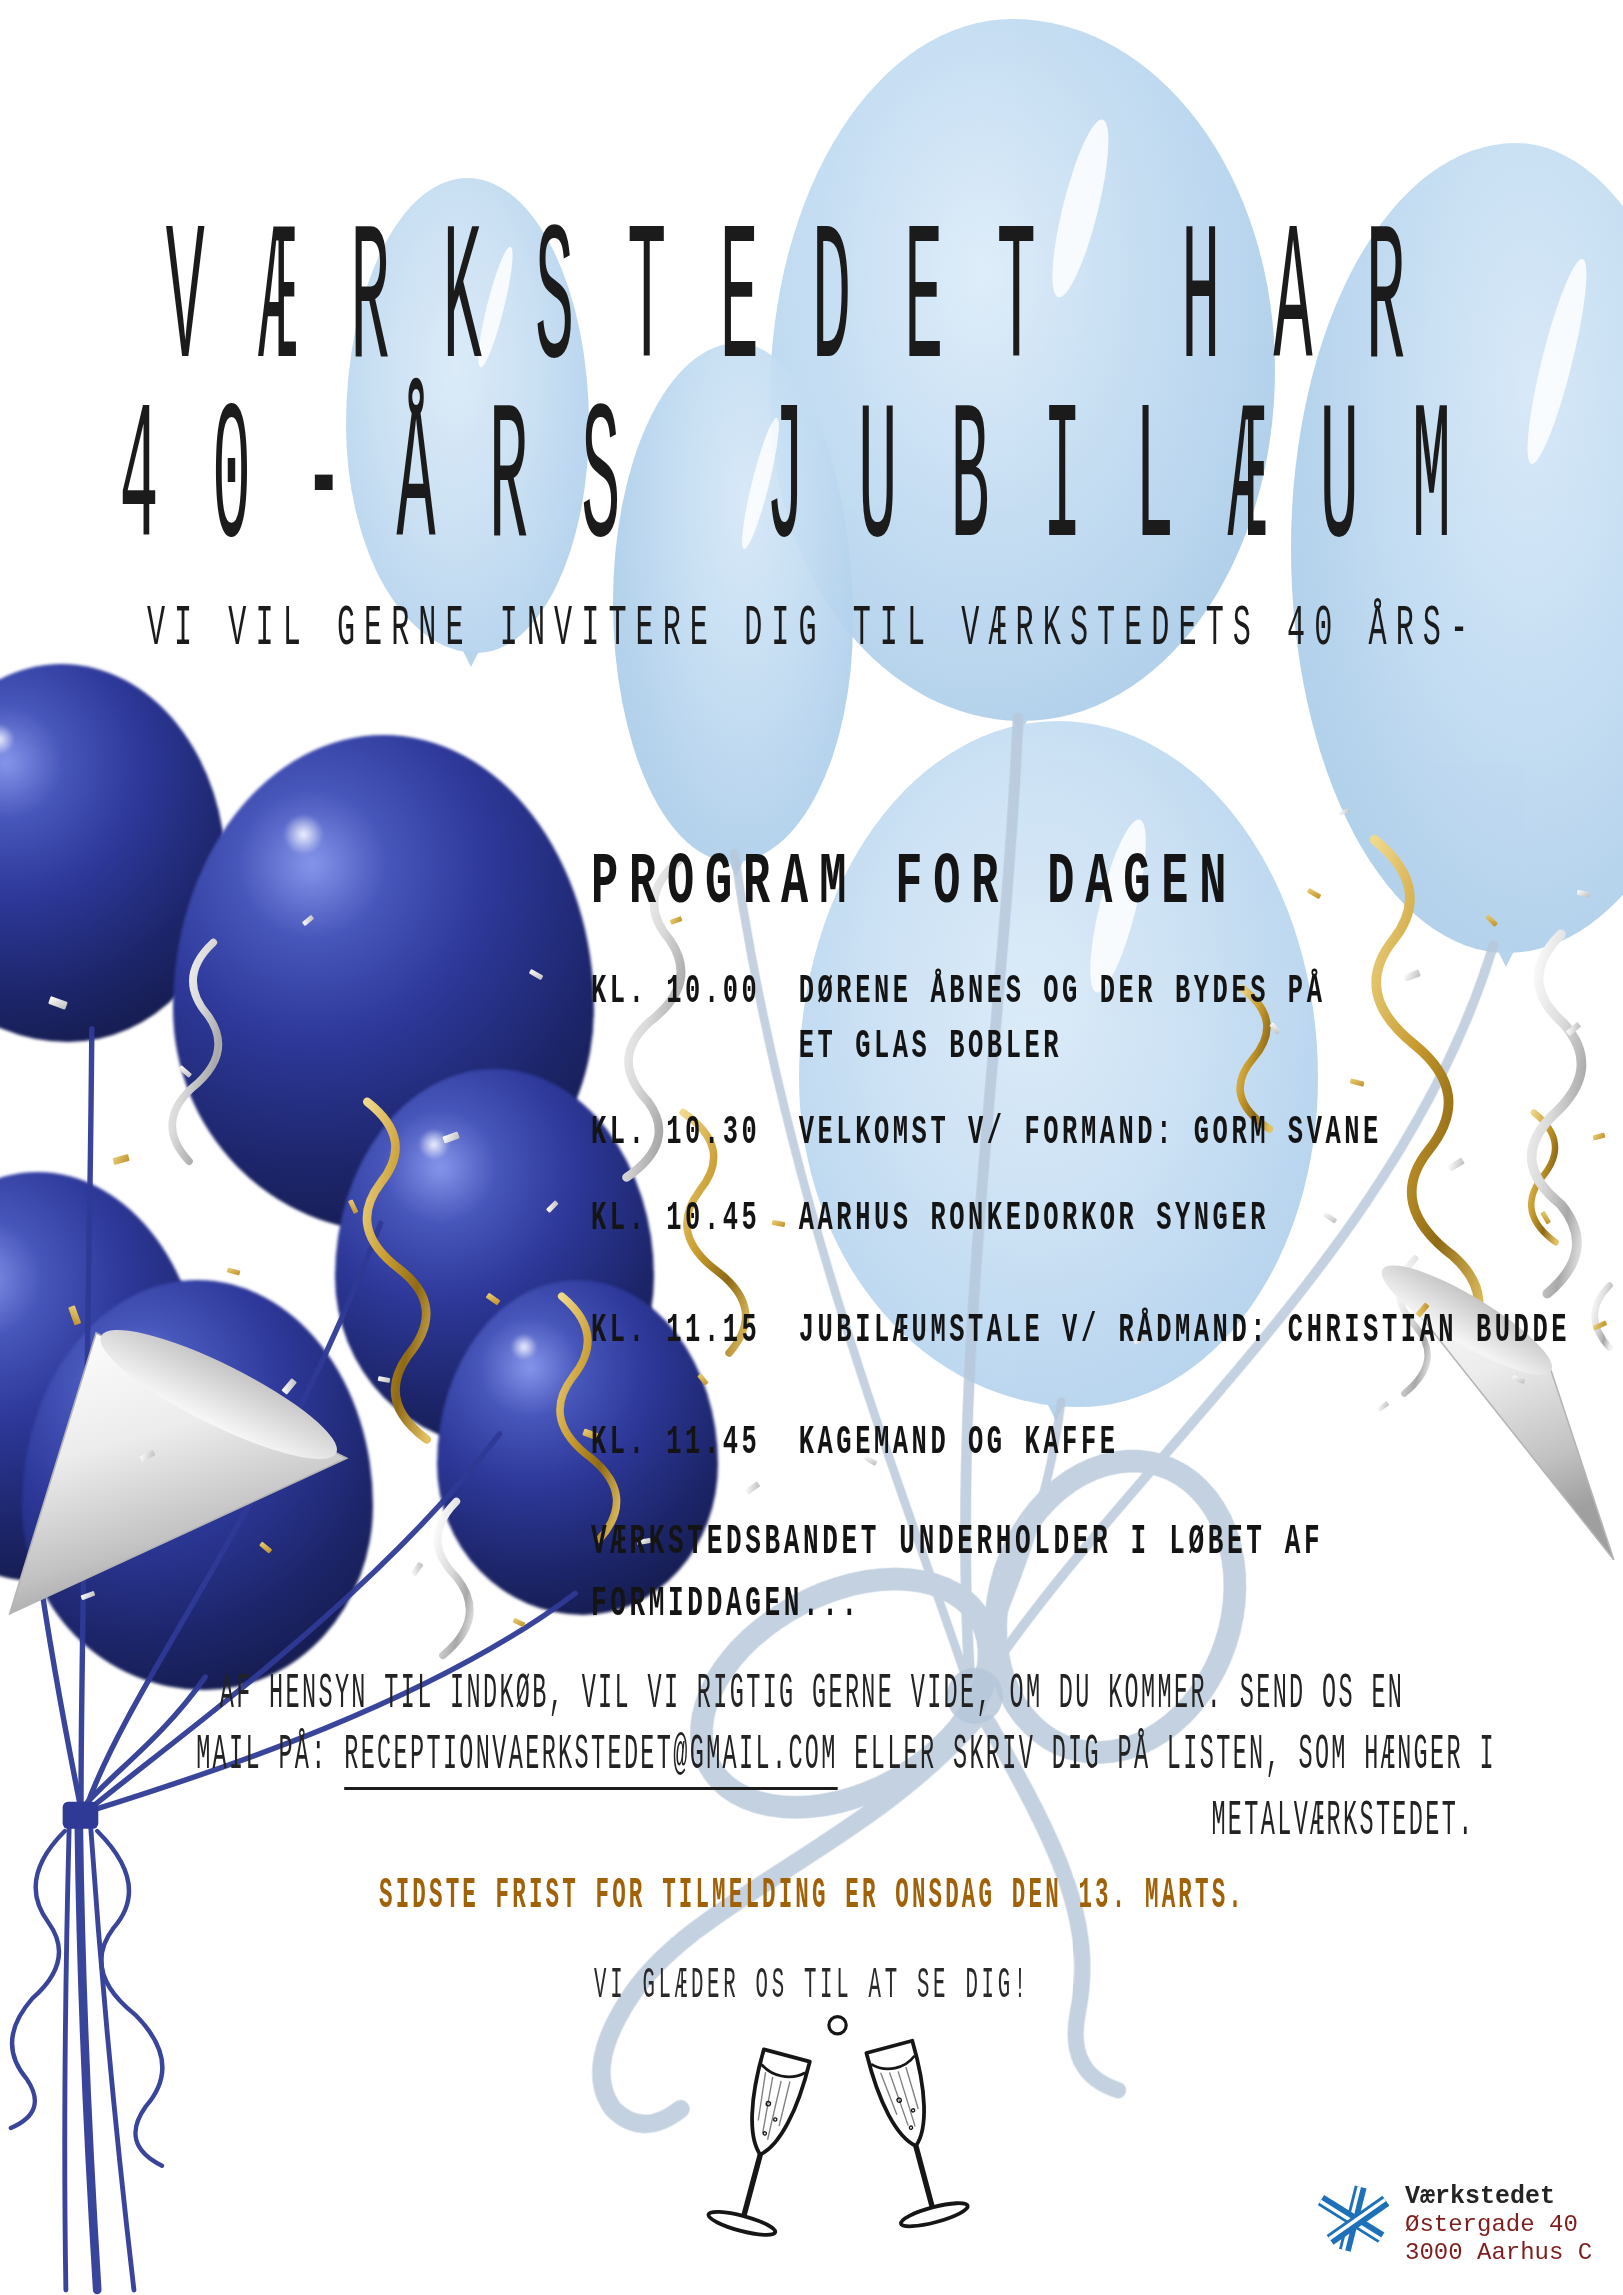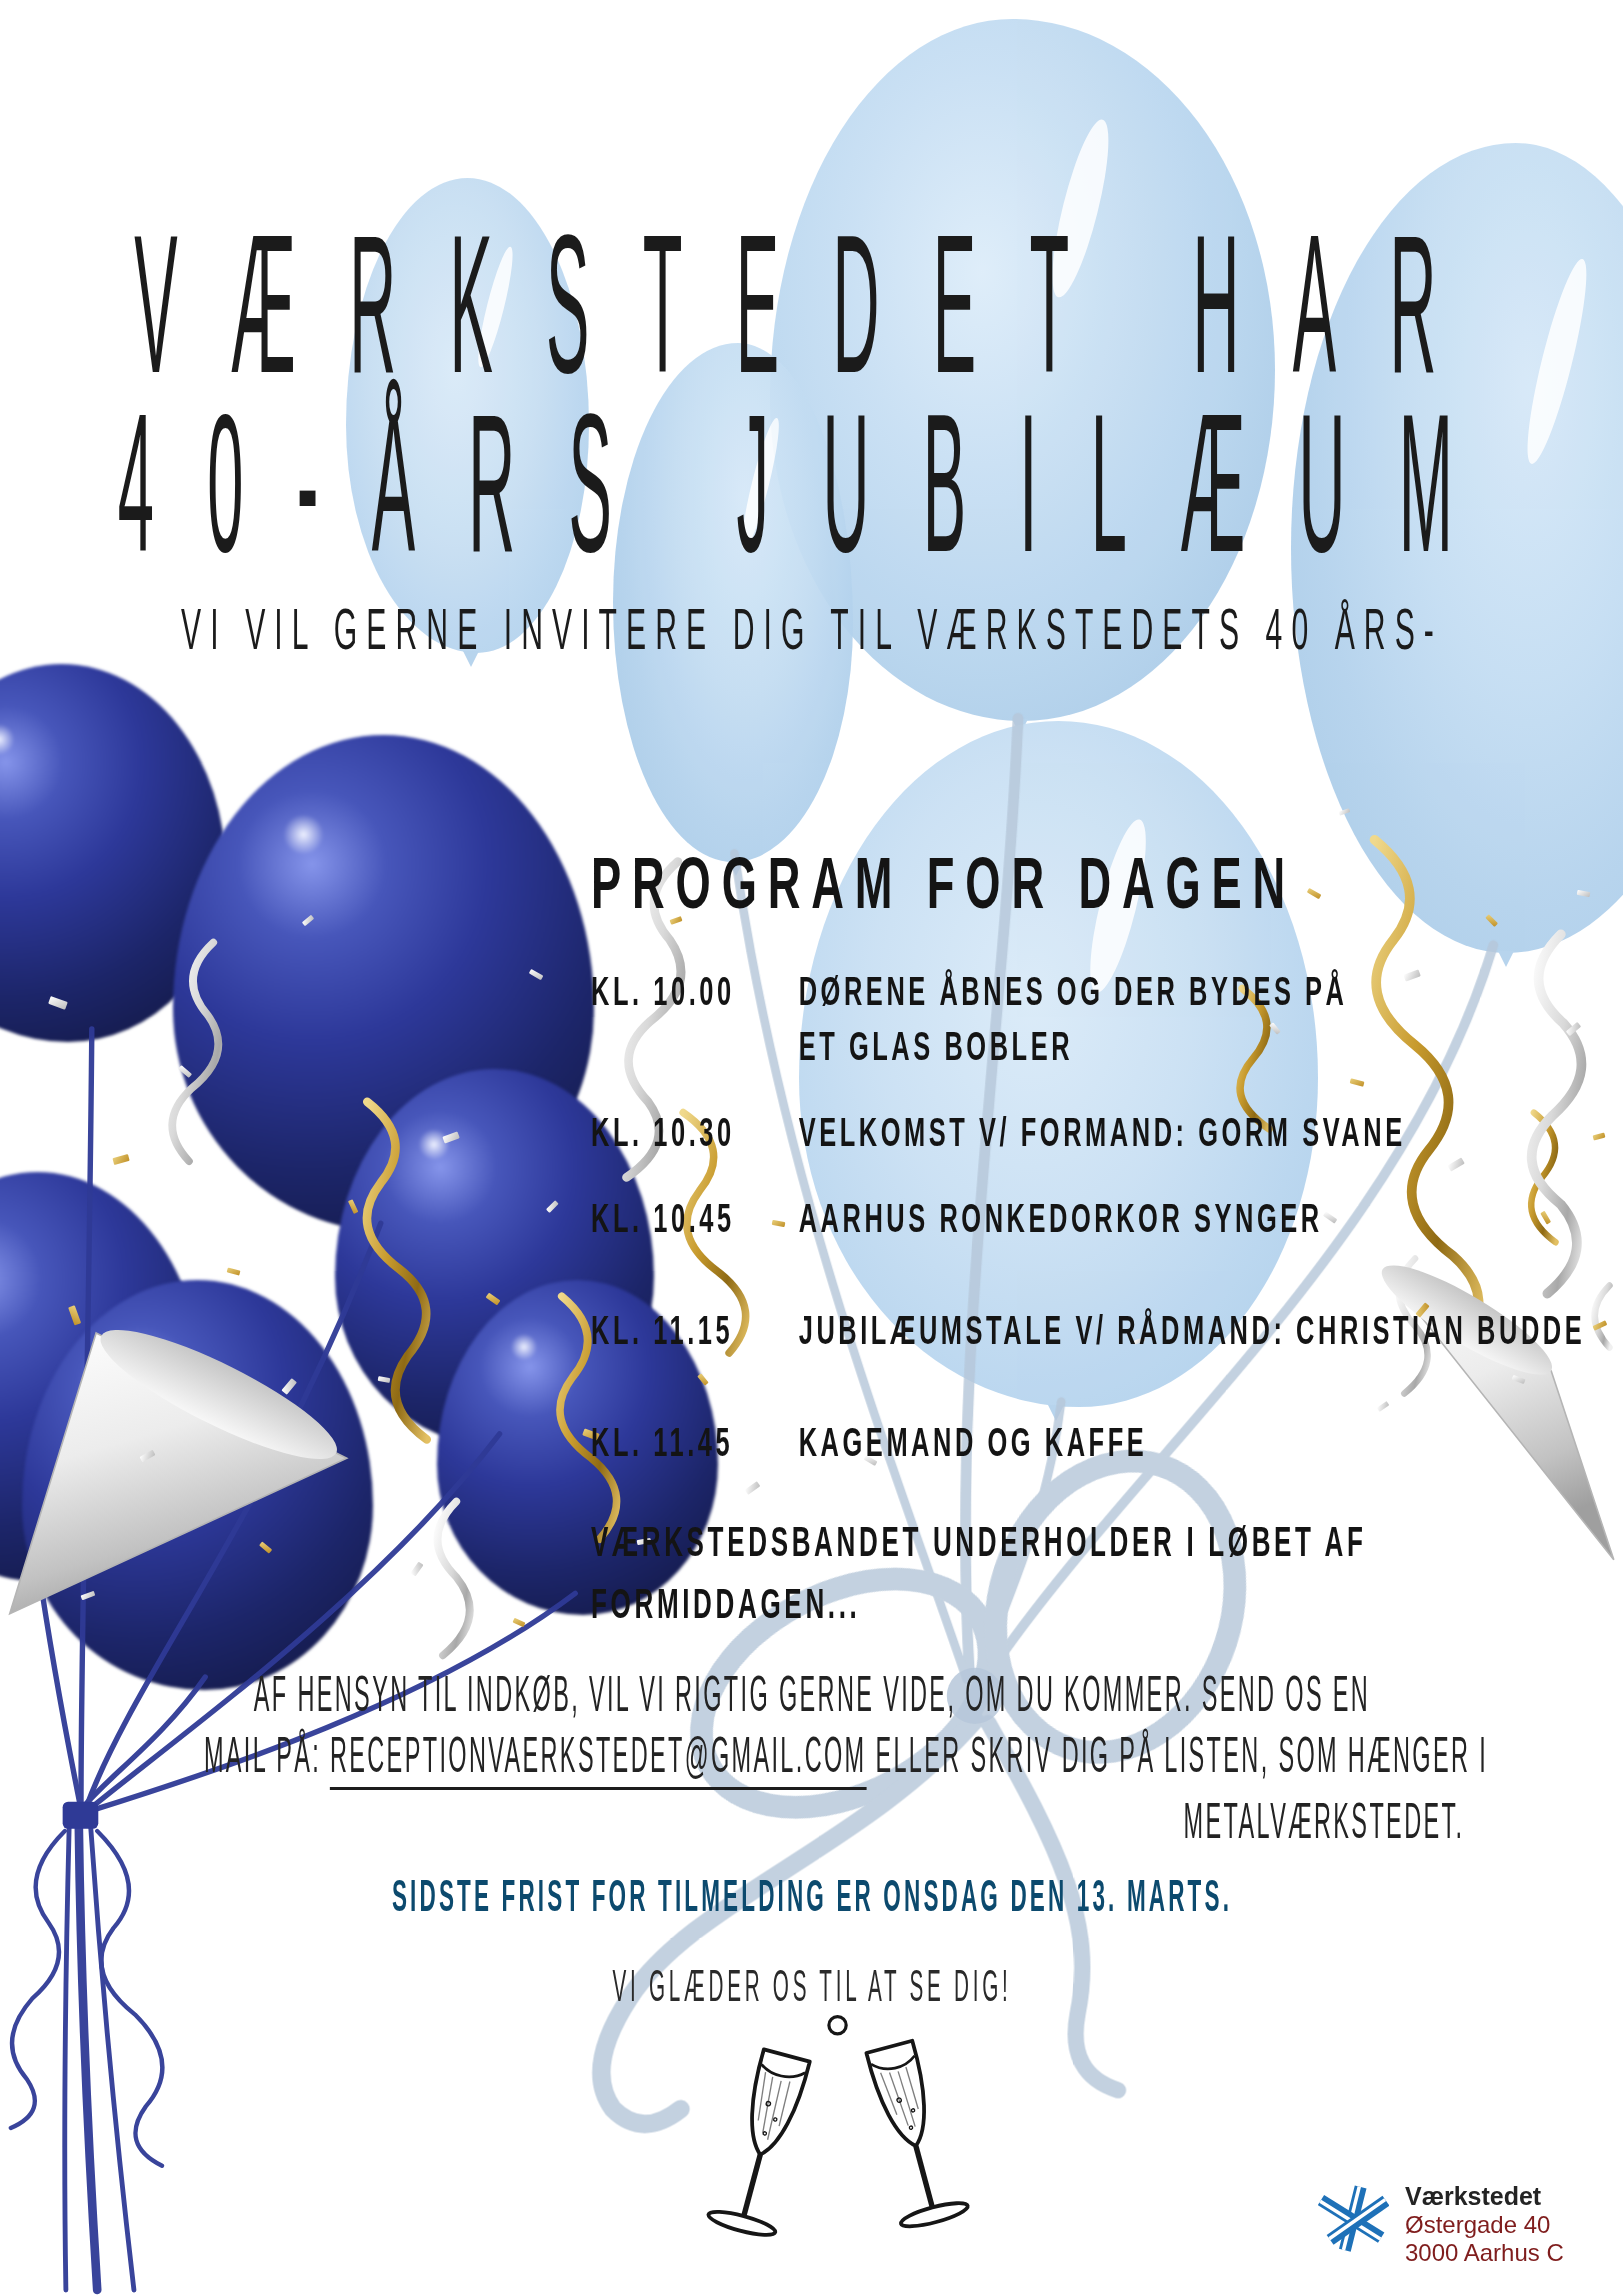--- a/index.html
+++ b/index.html
@@ -1,17 +1,17 @@
 <!DOCTYPE html>
 <html style="font-size:8.6px"><head>
 <meta charset="utf-8">
 <style>
   html,body{margin:0;padding:0;background:#ffffff;}
   .poster{position:relative;width:1623px;height:2295px;background:#ffffff;overflow:hidden;
-          font-family:Liberation Sans, sans-serif;color:#1b1b1b;}
+          font-family:Liberation Mono, monospace;color:#1b1b1b;}
   .layer{position:absolute;inset:0;}
   .z1{z-index:1}.z2{z-index:2}.z3{z-index:3}.z4{z-index:4}.z5{z-index:5}.z6{z-index:6}
 
   
   .wb{position:absolute;opacity:.93;}
   .wb-a{border-radius:48% 52% 50% 50% / 54% 50% 50% 46%;
         background:radial-gradient(ellipse at 42% 36%,#dcecf9 0%,#c6def3 32%,#b7d5ee 58%,#aacbe8 80%,#9fc2e2 100%);}
   .wb-b{border-radius:52% 48% 50% 50% / 50% 54% 46% 50%;
         background:radial-gradient(ellipse at 55% 30%,#d5e8f8 0%,#c2dcf2 38%,#b2d1ec 65%,#a3c7e5 100%);}
   .wb-c{border-radius:50% 50% 46% 54% / 52% 52% 48% 48%;
@@ -33,21 +33,21 @@
 
   
   .cline{position:absolute;width:100%;white-space:nowrap;}
   .cline .sx{display:inline-block;position:relative;left:50%;white-space:nowrap;}
   .t-title{top:215px;font-size:197px;line-height:178px;letter-spacing:.82em;font-weight:400;}
   .t-title .sx{transform:translateX(-50%) scaleX(.33);}
   .t-intro{top:590px;font-size:58px;line-height:78px;letter-spacing:.30em;}
   .t-intro .sx{transform:translateX(-50%) scaleX(.52);}
   .t-rsvp{font-size:50px;letter-spacing:.10em;color:#232323;text-align:center;}
   .t-rsvp .sx{transform:translateX(-50%) scaleX(.47);}
-  .t-deadline{top:1870px;font-size:45px;font-weight:700;letter-spacing:.14em;color:#0c4a6e;}
+  .t-deadline{top:1870px;font-size:45px;font-weight:700;letter-spacing:.14em;color:#a16207;}
   .t-deadline .sx{transform:translateX(-50%) scaleX(.50);}
   .t-closing{top:1960px;font-size:45px;letter-spacing:.18em;color:#2a2a2a;}
   .t-closing .sx{transform:translateX(-50%) scaleX(.46);}
   .email{color:inherit;text-decoration:none;border-bottom:3.8px solid #1c1c1c;padding-bottom:4.3px;cursor:pointer;}
 
   
   .program{position:absolute;left:591px;top:838px;transform:scaleX(.62);transform-origin:left top;
            color:#141414;white-space:nowrap;}
   .program-heading{font-size:73px;font-weight:700;letter-spacing:.24em;line-height:89px;margin:0 0 37px 0;}
   .prog-row{display:flex;font-size:41px;font-weight:700;letter-spacing:.14em;line-height:55px;}

